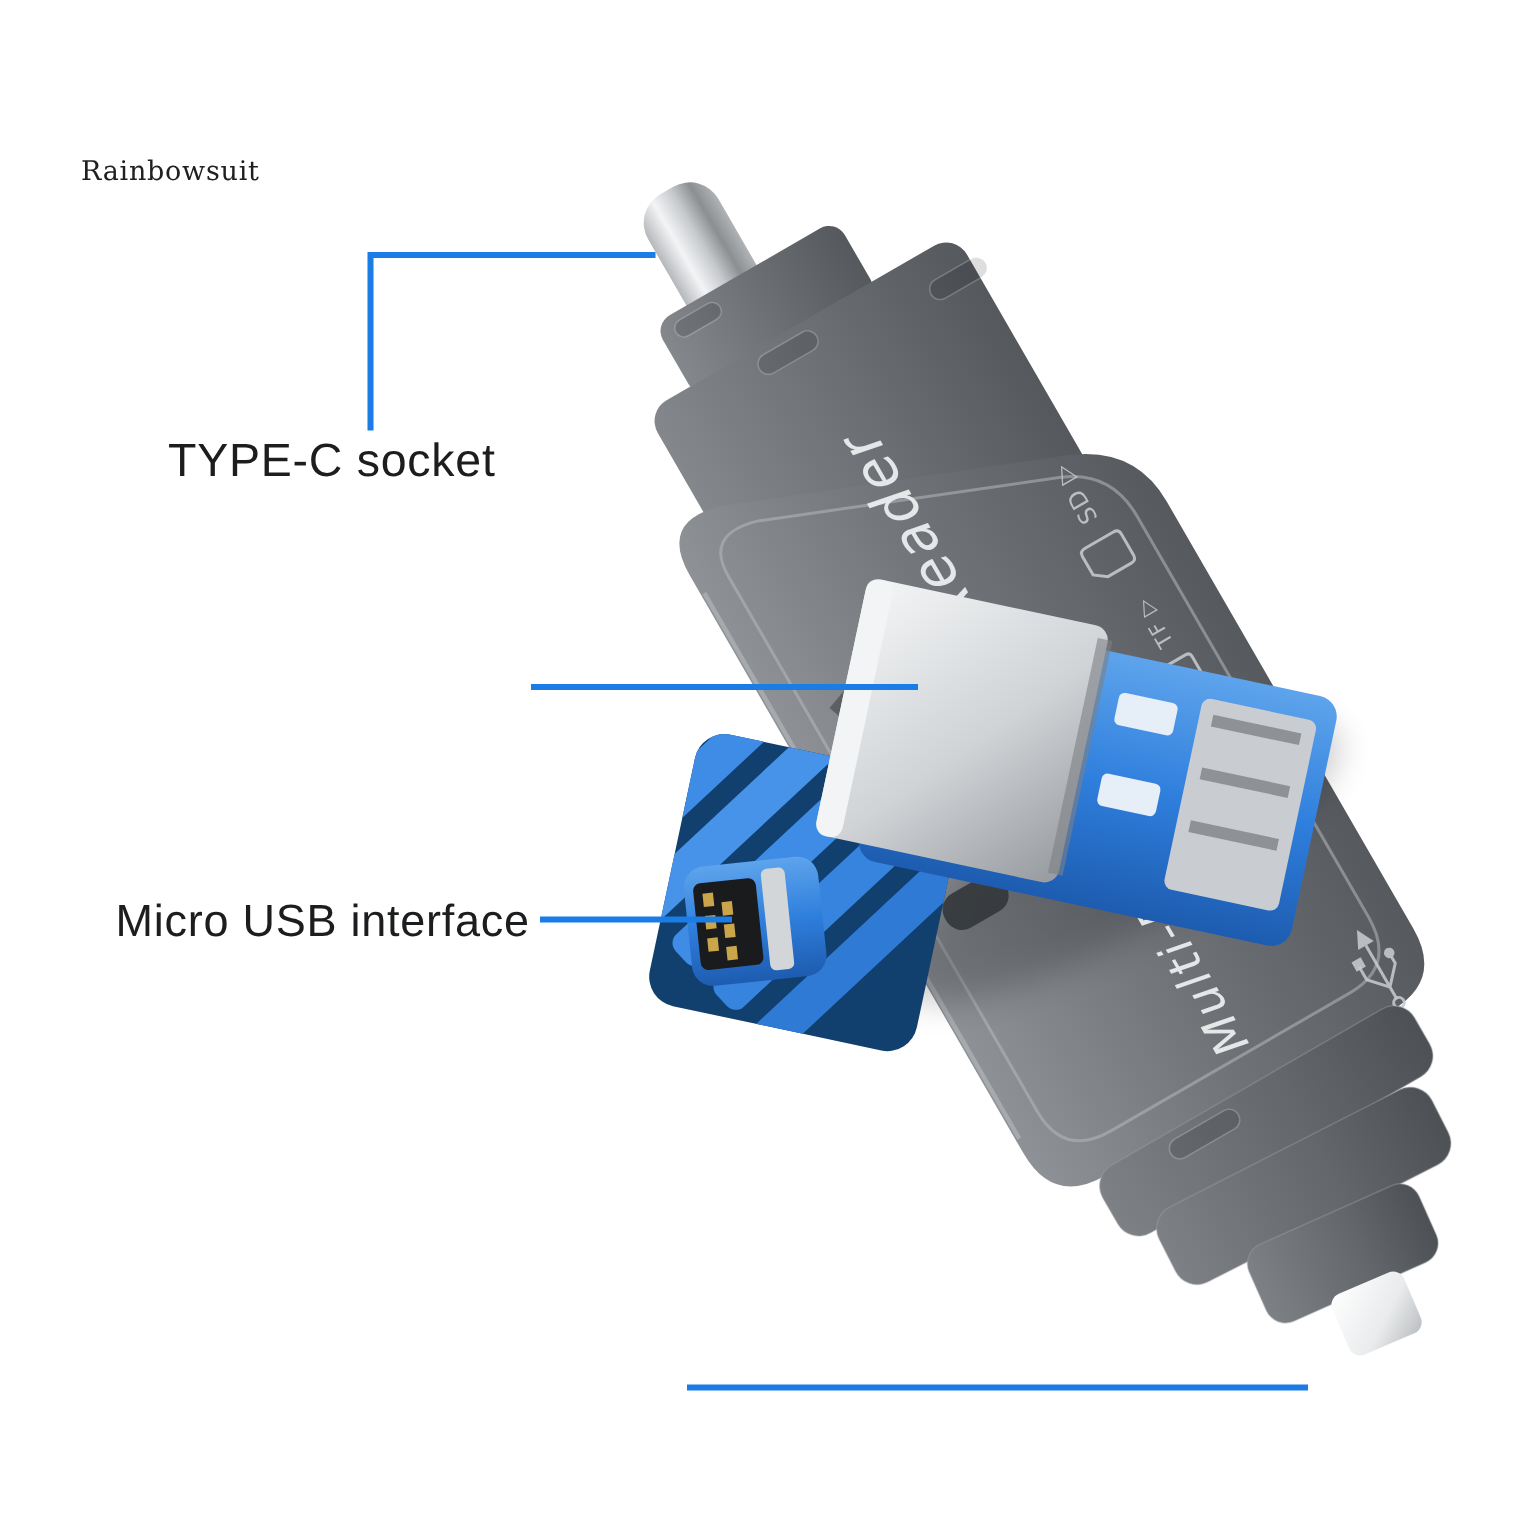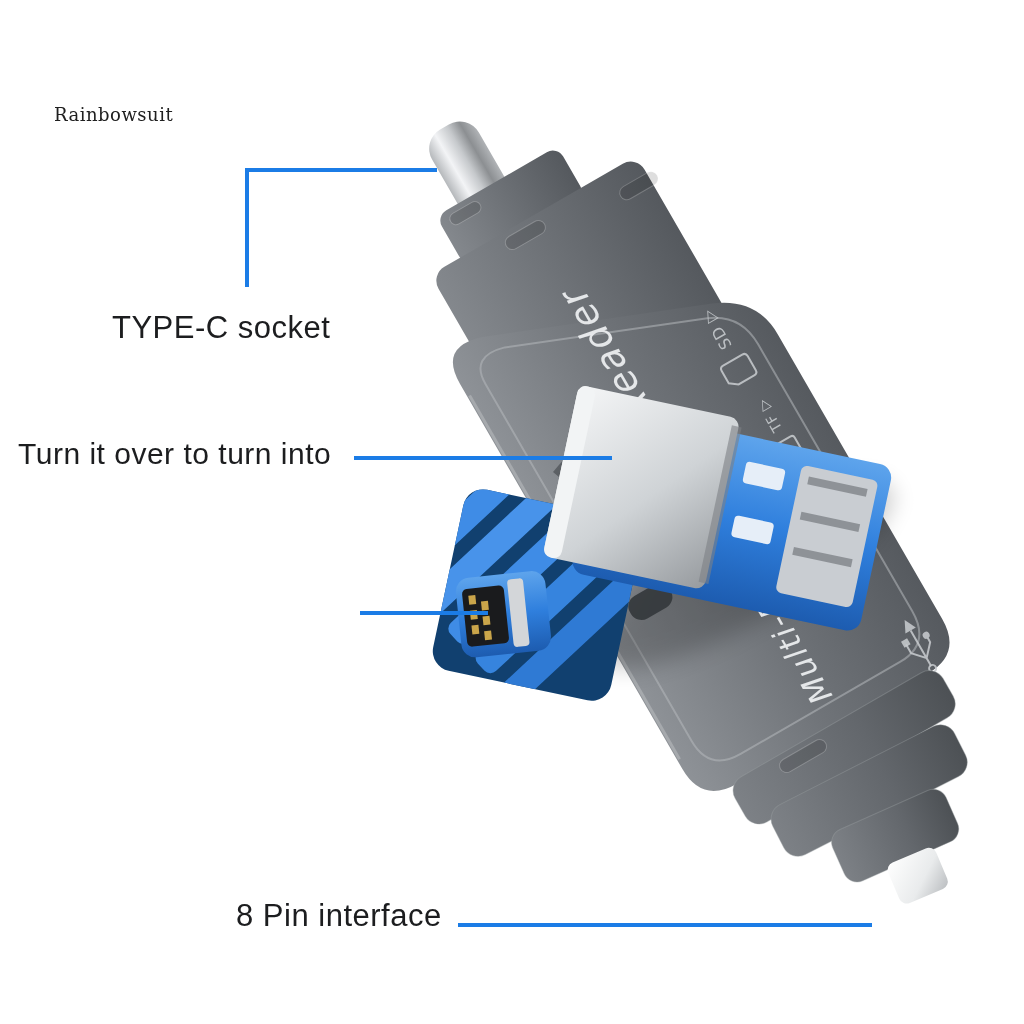--- a/index.html
+++ b/index.html
@@ -2,21 +2,21 @@
 <html style="--accent: #1b7ce6; --label: #1c1d1f; --ink: #202020; --engrave: #c6cacd;"><head>
 <meta charset="utf-8">
 <style>
   html,body{margin:0;padding:0;background:#ffffff;}
   #stage{position:relative;width:1024px;height:1024px;background:#fff;overflow:hidden;
          font-family:"Liberation Sans",sans-serif;}
   #scene{position:absolute;left:0;top:0;}
   .wm{position:absolute;left:54px;top:104px;font-family:"DejaVu Serif",serif;
       font-size:18px;color:var(--ink,#202020);letter-spacing:.5px;}
   .lbl{position:absolute;color:var(--label,#1c1d1f);letter-spacing:.5px;line-height:1.42;}
-  .lbl.typec{left:112px;top:285px;font-size:31px;margin-top:21px;}
+  .lbl.typec{left:112px;top:285px;font-size:31px;}
   .lbl.turn{left:18px;top:433px;font-size:30px;}
   .lbl.micro{left:77px;top:594px;font-size:30px;}
   .lbl.pin8{left:236px;top:894px;font-size:31px;}
   .callout{stroke:var(--accent,#1b7ce6);stroke-width:4;fill:none;}
   .engrave{stroke:var(--engrave,#c6cacd);fill:none;stroke-width:2;opacity:.88;}
   .engrave-fill{fill:var(--engrave,#c6cacd);opacity:.88;}
   .devtext{font-family:"DejaVu Sans",sans-serif;font-style:italic;fill:#eef0f2;opacity:.93;letter-spacing:2px;}
   .sdtxt{font-family:"DejaVu Sans",sans-serif;fill:var(--engrave,#c6cacd);opacity:.9;letter-spacing:1px;}
   .notch{fill:rgba(0,0,0,.13);stroke:rgba(255,255,255,.22);stroke-width:1;}
 </style>
@@ -175,18 +175,17 @@
     <path class="callout" d="M354 458 L612 458"></path>
     <path class="callout" d="M360 613 L488 613"></path>
     <path class="callout" d="M458 925 L872 925"></path>
   </svg>
 
   <div class="wm">Rainbowsuit</div>
 
   <div class="lbl typec">TYPE-C socket</div>
 
   <div class="lbl turn">
-    <div>Turn it over to turn into</div>
   </div>
 
+  <div class="lbl micro">Micro USB interface</div>
 
-  <div class="lbl pin8">8 Pin interface</div>
 </div>
 
 </body></html>

